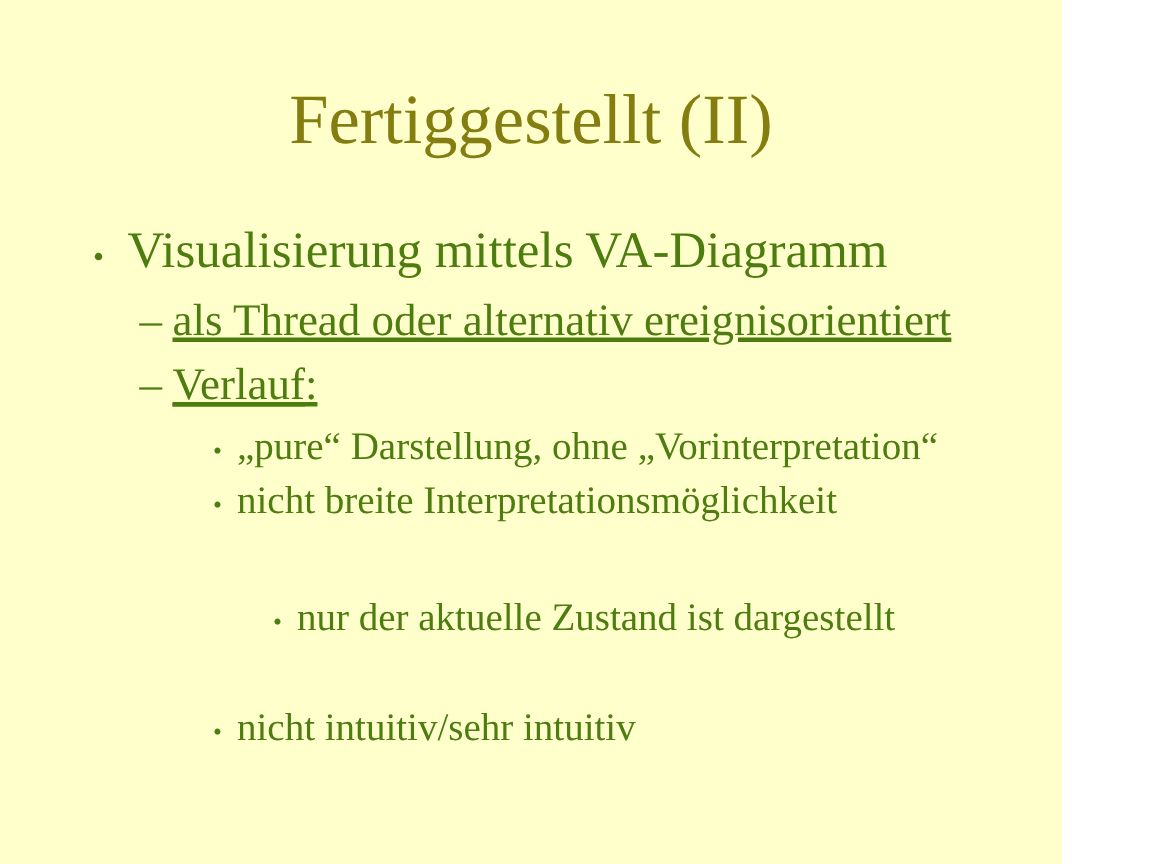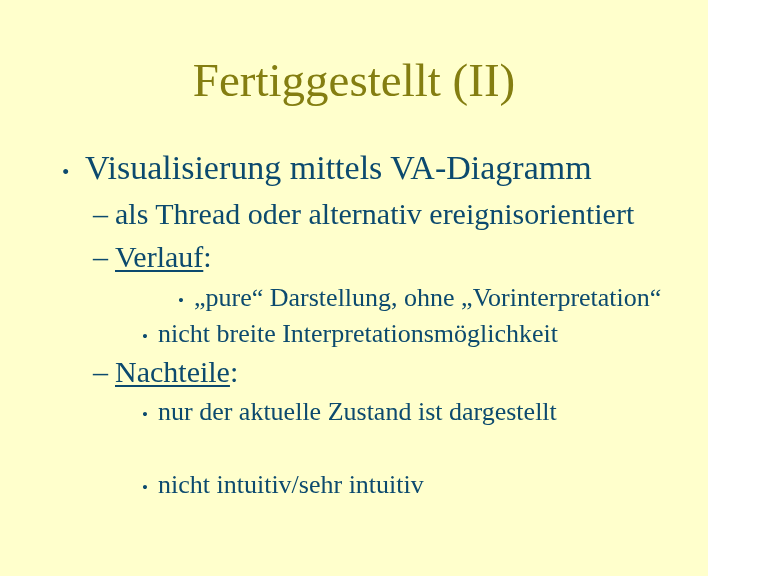--- a/index.html
+++ b/index.html
@@ -21,39 +21,39 @@
     width: 100%;
     text-align: center;
     font-size: 47px;
     line-height: 1;
     color: #847E11;
     white-space: nowrap;
   }
   .line {
     position: absolute;
     line-height: 1;
-    color: #0c4a6e;
+    color: #4d7c0f;
     white-space: nowrap;
   }
   .marker {
     display: inline-block;
   }
   .lvl1 { font-size: 34px; left: 62px; }
-  .lvl2 { font-size: 30px; left: 93px; }
+  .lvl2 { font-size: 30px; left: 93px; text-decoration: underline; }
   .lvl3 { font-size: 26px; left: 142px; }
   .lvl1 .marker { width: 23px; font-size: 21px; }
   .lvl2 .marker { width: 22px; }
   .lvl3 .marker { width: 16px; font-size: 17px; }
   .p0 { top: 151px; }
   .p1 { top: 199px; }
   .p2 { top: 242px; }
-  .p3 { top: 285px; margin-left: 36px; }
+  .p3 { top: 285px; }
   .p4 { top: 321px; }
   .p5 { top: 357px; }
-  .p6 { top: 399px; }
+  .p6 { top: 399px; margin-left: 40px; }
   .p7 { top: 437px; }
   .p8 { top: 472px; }
   .u {
     text-decoration: underline;
     text-decoration-thickness: 2px;
     text-underline-offset: 3px;
   }
 </style>
 </head>
 <body>
@@ -75,23 +75,20 @@
   </div>
 
   <div class="line lvl3 p3">
     <span class="marker">•</span><span>„pure“ Darstellung, ohne „Vorinterpretation“</span>
   </div>
 
   <div class="line lvl3 p4">
     <span class="marker">•</span><span>nicht breite Interpretationsmöglichkeit</span>
   </div>
 
-  <div class="line lvl2 p5">
-    <span class="marker">–</span><span><span class="u">Nachteile</span><span>:</span></span>
-  </div>
 
   <div class="line lvl3 p6">
     <span class="marker">•</span><span>nur der aktuelle Zustand ist dargestellt</span>
   </div>
 
 
   <div class="line lvl3 p8">
     <span class="marker">•</span><span>nicht intuitiv/sehr intuitiv</span>
   </div>
 

